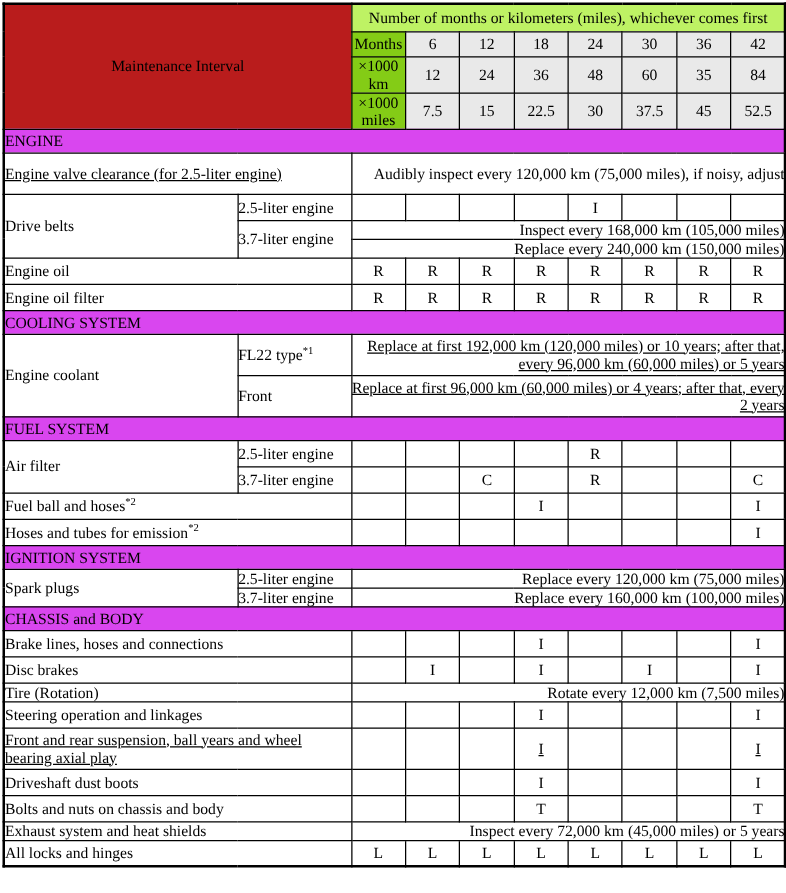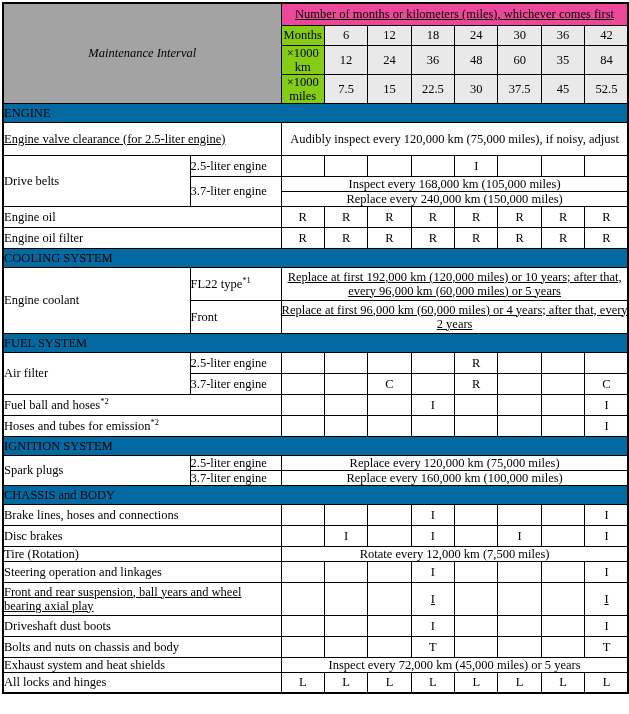--- a/index.html
+++ b/index.html
@@ -33,35 +33,33 @@
     line-height: 1.12;
     vertical-align: middle;
   }
   
   col.c-label  { width: 187px; }
   col.c-sub    { width: 91px; }
   col.c-d      { width: 43.4px; }
 
   
   .hdr-title {
-    background: #a3a3a3;
+    background: #b91c1c;
     font-weight: bold;
     text-align: center;
     font-size: 13.5px;
     padding: 2px 4px;
-    font-style: italic;
   }
   .hdr-span {
-    background: #ec4899;
+    background: #bef264;
     font-weight: bold;
     text-align: center;
     font-size: 13px;
     height: 22px;
     padding: 2px 3px;
-    text-decoration: underline;
   }
   .hdr-rowlabel {
     background: #84cc16;
     font-weight: bold;
     text-align: center;
     font-size: 13px;
     height: 20px;
     padding: 1px 4px;
   }
   .hdr-val {
@@ -72,42 +70,42 @@
     height: 20px;
   }
 
   
   .section-bar {
     font-weight: bold;
     font-size: 13.5px;
     text-align: left;
     padding: 1px 3px 2px 4px;
     height: 19px;
-    background: #0369a1;
+    background: #d946ef;
   }
 
   
   .rowlabel {
     text-align: left;
     padding: 2px 3px 2px 4px;
     font-size: 12.5px;
   }
   .sublabel {
     text-align: left;
     padding: 2px 2px 2px 3px;
     font-size: 12.5px;
     margin-top: 29px;
   }
   .mark {
     text-align: center;
     font-size: 12.5px;
     height: 21px;
   }
   .note {
-    text-align: center;
+    text-align: right;
     padding: 2px 6px;
     font-size: 12.5px;
     line-height: 1.2;
   }
   sup {
     font-size: 8.5px;
     vertical-align: super;
     line-height: 0;
   }
   .r-tall { height: 33px; text-decoration: underline; }

